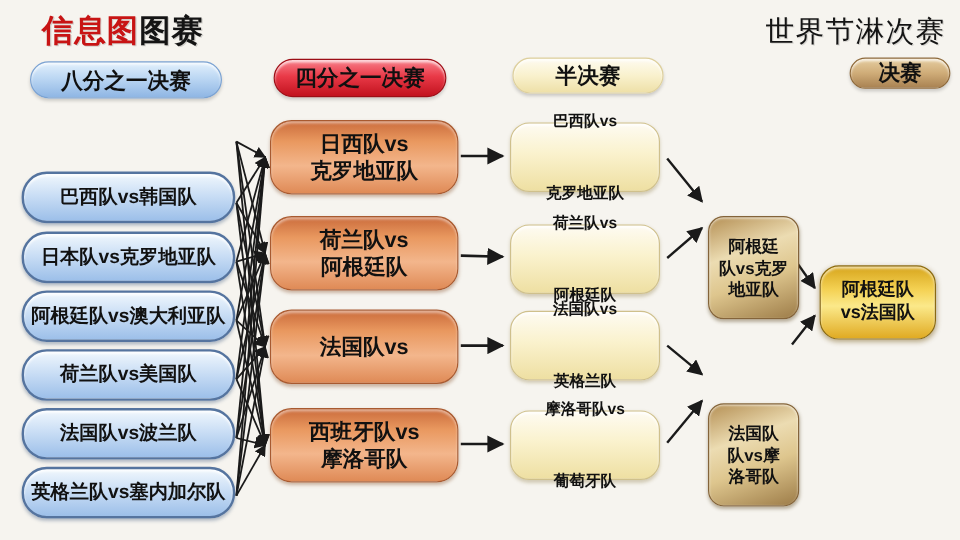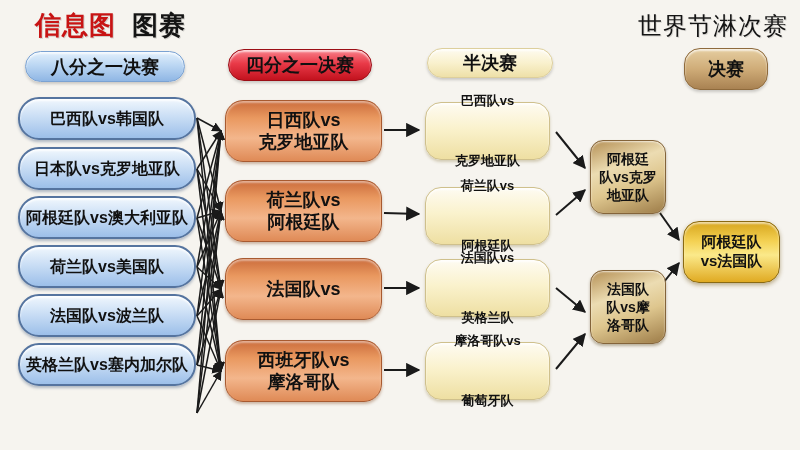--- a/index.html
+++ b/index.html
@@ -13,21 +13,21 @@
   }
   .stage { position:absolute; inset:0; width:800px; height:450px; }
 
   
   .title-left {
     position:absolute; left:35px; top:8px;
     font-size:26px; font-weight:bold; letter-spacing:1px;
     text-shadow:1px 1px 0 rgba(0,0,0,.15);
   }
   .title-left .red { color:#c81414; }
-  .title-left .black { color:#141414;margin-left:16px; }
+  .title-left .black { color:#141414; }
   .title-right {
     position:absolute; right:12px; top:10px;
     font-size:24px; font-weight:normal; color:#141414; letter-spacing:1px;
     text-shadow:1px 1px 0 rgba(0,0,0,.12);
   }
 
   
   .pill {
     position:absolute; display:flex; align-items:center; justify-content:center;
     font-weight:bold; font-size:18px; color:#101010;
@@ -43,59 +43,61 @@
     left:228px; top:49px; width:144px; height:32px;
     background:linear-gradient(180deg,#f8808a 0%,#e93a48 45%,#c2121e 100%);
     border:1px solid #9c0e16;
   }
   .pill.cream {
     left:427px; top:48px; width:126px; height:30px;
     background:linear-gradient(180deg,#fefbf0 0%,#f9f1cd 50%,#eee0a8 100%);
     border:1px solid #ddcf9c;
   }
   .pill.gold {
-    left:684px; top:48px; width:84px; height:42px;
+    left:708px; top:48px; width:84px; height:26px;
     background:linear-gradient(180deg,#e5cda0 0%,#cfac78 50%,#a98252 100%);
     border:1px solid #8e6a3c;
   }
 
   
   .box {
     position:absolute; display:flex; flex-direction:column;
     align-items:center; justify-content:center;
     font-weight:bold; text-align:center; line-height:1.25;
   }
   .box.blue {
     left:18px; width:178px; height:43px;
     font-size:16px; border-radius:21px;
     background:linear-gradient(180deg,#f0f7fd 0%,#cadef5 45%,#9cbfe9 100%);
     border:2px solid #55749f;
     box-shadow:0 2px 3px rgba(70,95,130,.4), inset 0 2px 2px rgba(255,255,255,.85);
+    margin-top:46px;
   }
   .box.orange {
     left:225px; width:157px; height:62px;
     font-size:18px; border-radius:18px;
     background:linear-gradient(180deg,#cb6c3c 0%,#e9985f 28%,#f3b68c 62%,#df8a56 100%);
     border:1px solid #a85a30;
     box-shadow:0 2px 3px rgba(120,60,20,.35), inset 0 2px 2px rgba(255,255,255,.45);
   }
   .box.cream {
     left:425px; width:125px; height:58px;
     font-size:13px; border-radius:16px;
     background:linear-gradient(180deg,#fefbf2 0%,#faf2cd 45%,#eedfa2 100%);
     border:1px solid #cfc08c;
     box-shadow:0 2px 3px rgba(130,110,50,.3), inset 0 2px 2px rgba(255,255,255,.8);
     gap:44px;
   }
   .box.goldsm {
-    left:590px; width:76px; height:74px;
+    left:590px; width:76px; height:86px;
     font-size:14px; border-radius:13px; line-height:1.3;
     background:linear-gradient(160deg,#b59055 0%,#ecdcb2 35%,#dec68e 60%,#9d7c48 100%);
     border:1px solid #84643a;
     box-shadow:0 2px 3px rgba(90,70,30,.4), inset 0 1px 2px rgba(255,255,255,.7);
+    margin-top:40px;
   }
   .box.final {
     left:683px; top:221px; width:97px; height:62px;
     font-size:15px; border-radius:16px;
     background:linear-gradient(180deg,#d7a51c 0%,#f4d153 32%,#fbe98a 55%,#e0aa22 100%);
     border:1px solid #8a6a12;
     box-shadow:0 2px 4px rgba(110,80,10,.45), inset 0 2px 2px rgba(255,255,255,.6);
   }
 
   svg.connectors { position:absolute; inset:0; pointer-events:none; }
@@ -212,21 +214,21 @@
   <div class="box cream" style="top:342px">
     <span>摩洛哥队vs</span>
     <span>葡萄牙队</span>
   </div>
 
   <div class="box goldsm" style="top:140px">
     <span>阿根廷</span>
     <span>队vs克罗</span>
     <span>地亚队</span>
   </div>
-  <div class="box goldsm" style="top:270px">
+  <div class="box goldsm" style="top:296px">
     <span>法国队</span>
     <span>队vs摩</span>
     <span>洛哥队</span>
   </div>
 
   <div class="box final">
     <span>阿根廷队</span>
     <span>vs法国队</span>
   </div>
 

